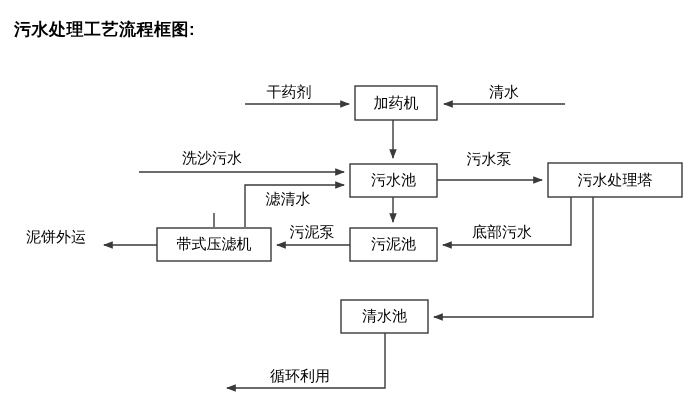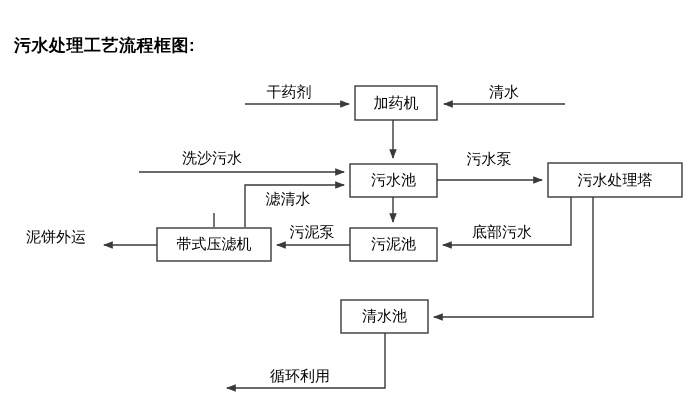--- a/index.html
+++ b/index.html
@@ -21,21 +21,20 @@
   }
   .page-title {
     position: absolute;
     left: 14px;
     top: 18px;
     font-size: 17px;
     font-weight: bold;
     color: #000000;
     letter-spacing: 0.5px;
     white-space: nowrap;
-    margin-top: 16px;
   }
   svg.flow {
     position: absolute;
     left: 0;
     top: 0;
     width: 700px;
     height: 420px;
   }
   .node-rect {
     fill: #ffffff;

